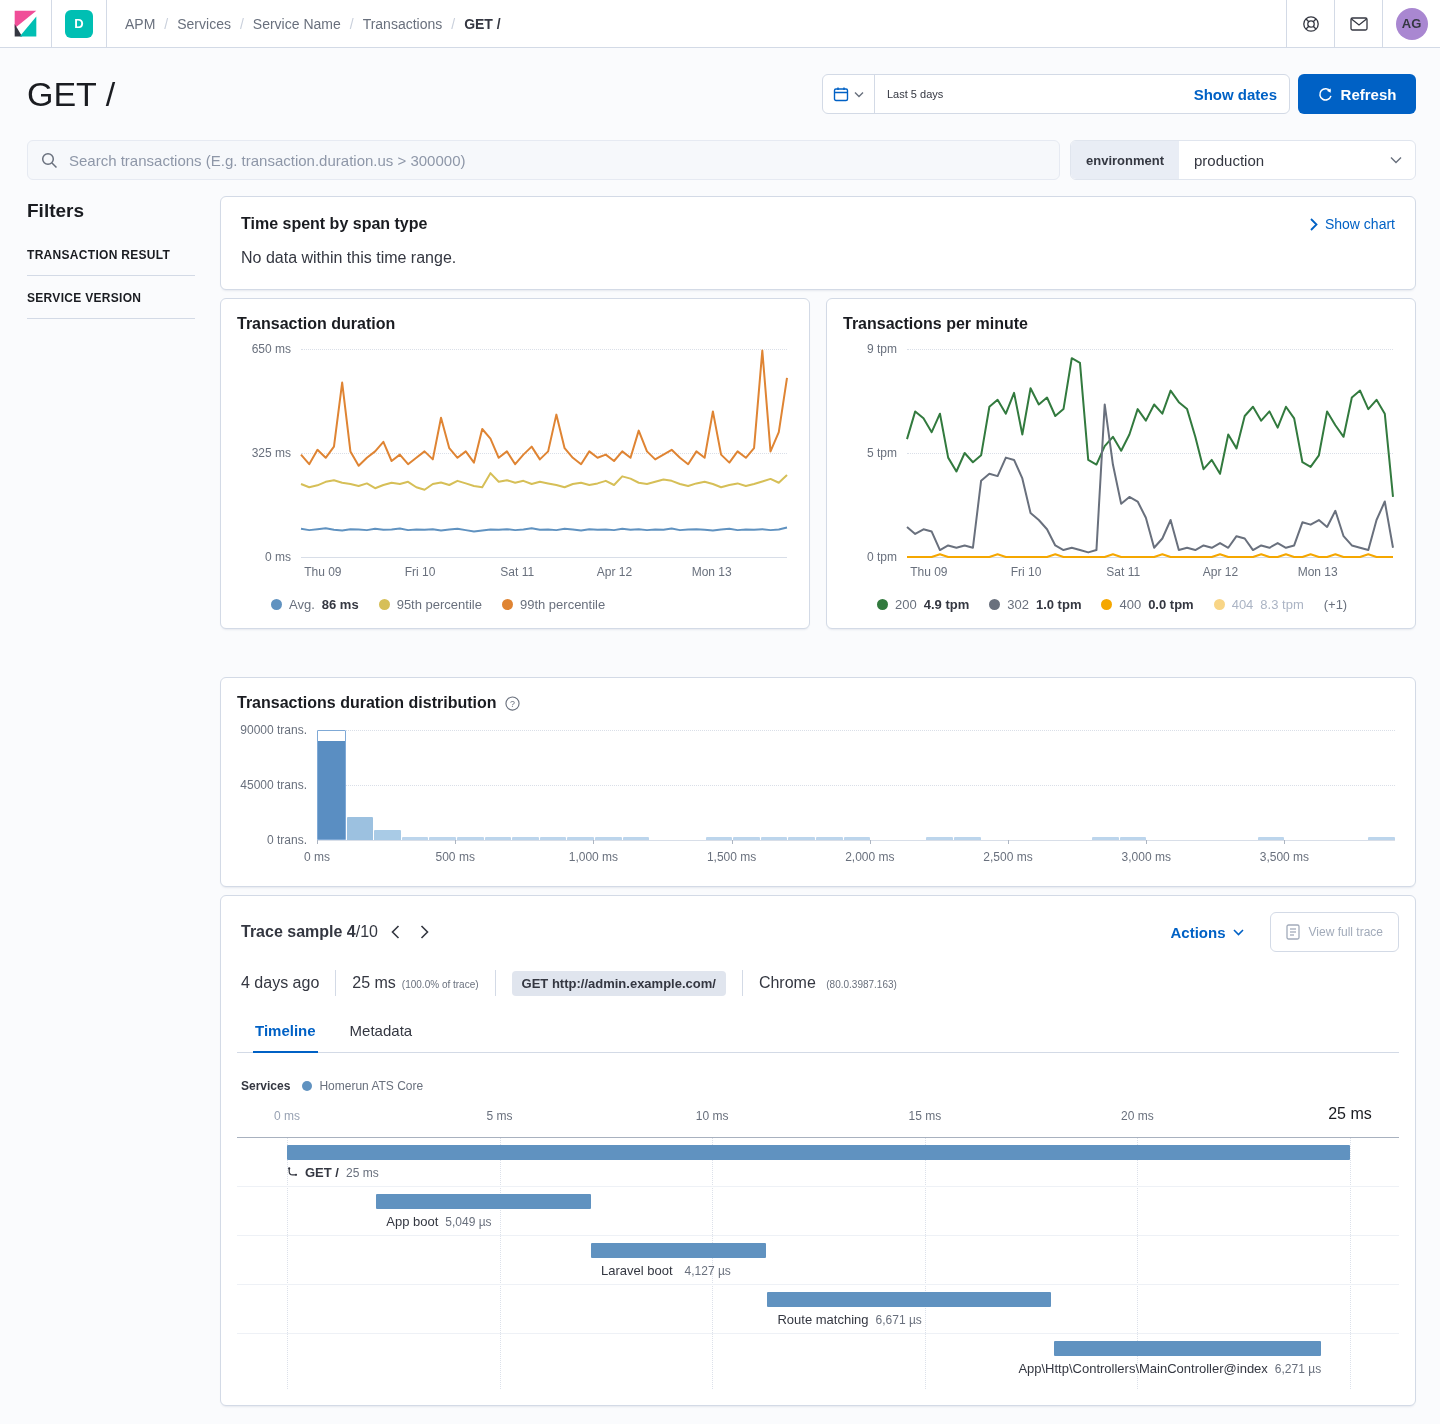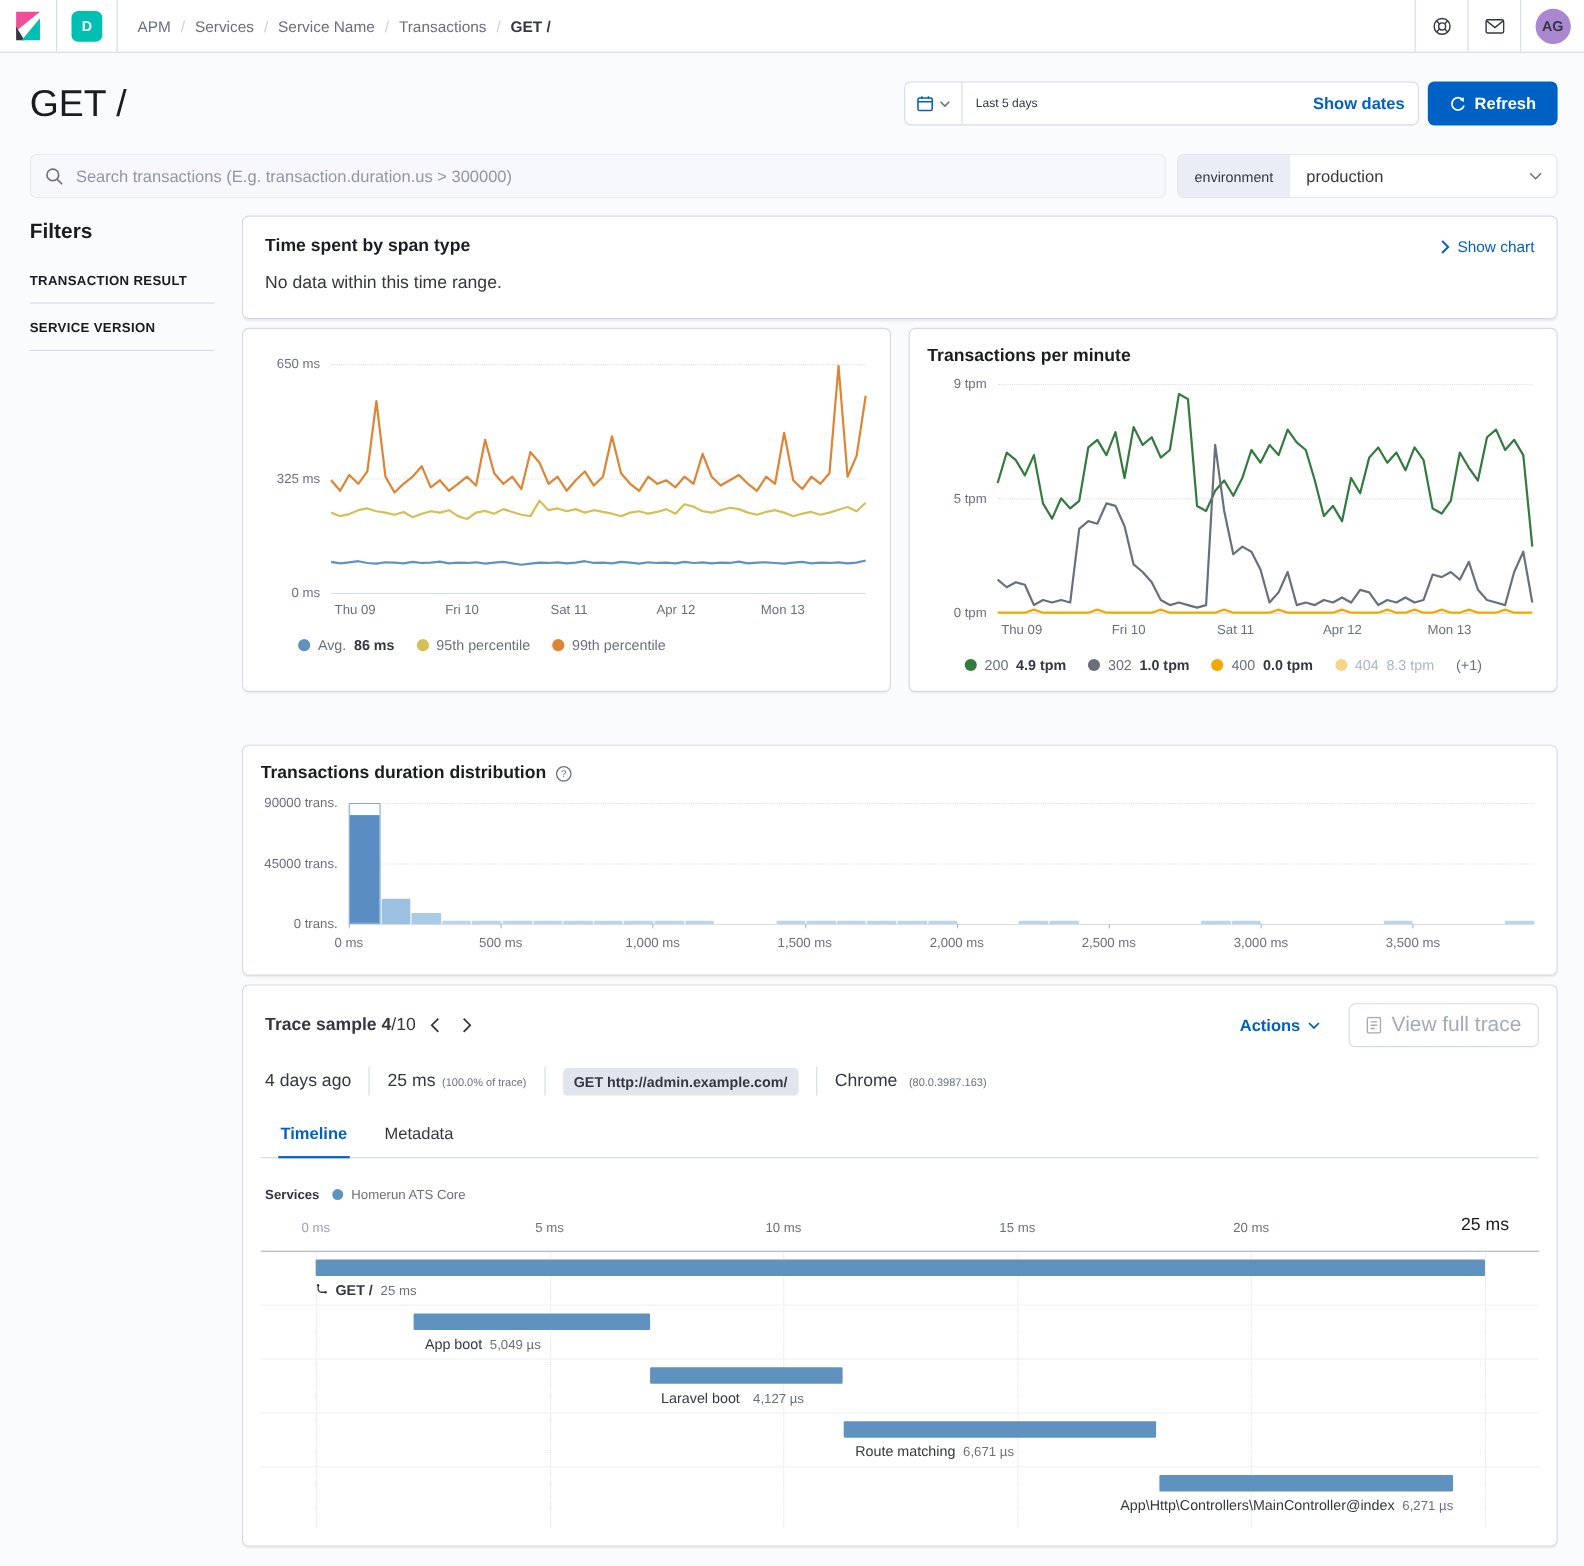--- a/index.html
+++ b/index.html
@@ -27,21 +27,21 @@
   .dp-cal{display:flex;align-items:center;gap:5px;padding:0 10px;height:100%;border-right:1px solid var(--border);cursor:pointer}
   .dp-value{flex:1;padding:0 12px;font-size:11px}
   .dp-showdates{padding:0 12px;color:var(--accent);font-weight:600;font-size:15px;cursor:pointer;white-space:nowrap}
   .refresh-btn{display:flex;align-items:center;justify-content:center;gap:8px;height:40px;min-width:118px;padding:0 16px;background:var(--accent);color:#fff;font-weight:600;font-size:15px;border:none;border-radius:6px;cursor:pointer;font-family:inherit}
   
   .search-row{display:flex;gap:10px;margin-bottom:16px}
   .search-box{flex:1;display:flex;align-items:center;height:40px;background:#f6f8fb;border:1px solid #e6eaf2;border-radius:6px;padding:0 13px;gap:9px}
   .search-box input{border:none;background:transparent;outline:none;flex:1;font-size:15px;color:var(--text);font-family:Liberation Sans, sans-serif}
   .search-box input::placeholder{color:#8E97A8}
   .env-select{width:346px;display:flex;align-items:center;height:40px;border:1px solid #e0e5ee;border-radius:6px;background:#fff;overflow:hidden;cursor:pointer}
-  .env-label{background:#E9EDF5;height:100%;display:flex;align-items:center;padding:0 15px;font-size:13px;font-weight:400}
+  .env-label{background:#E9EDF5;height:100%;display:flex;align-items:center;padding:0 15px;font-size:13px;font-weight:700}
   .env-value{flex:1;padding:0 15px;font-size:15px}
   .env-chevron{margin-right:13px}
   
   .content{display:flex;gap:25px}
   .filters{width:168px;flex:none}
   .filters h2{font-size:19px;font-weight:600;margin:4px 0 26px;color:#1a1c21}
   .filter-section{font-size:12px;font-weight:700;color:#1a1c21;letter-spacing:.3px;padding-bottom:13px;border-bottom:1px solid var(--border);margin-bottom:15px}
   .main{flex:1;min-width:0}
   .panel{background:#fff;border:1px solid var(--border);border-radius:6px;padding:16px;box-shadow:0 2px 2px -1px rgba(152,162,179,.2)}
   .panel-title{font-size:16px;font-weight:700;color:#1a1c21;margin:0}
@@ -79,21 +79,21 @@
   .hist-x .x-label{top:10px}
   .tick{position:absolute;top:0;height:4px;border-left:1px solid #ADB5C2}
   
   .trace-head{display:flex;justify-content:space-between;align-items:center}
   .trace-title-wrap{display:flex;align-items:center;gap:6px;margin-left:4px}
   .trace-title{font-size:16px;margin:0;font-weight:400}
   .trace-title .bold{font-weight:700}
   .icon-btn{background:none;border:none;cursor:pointer;padding:5px 7px;color:var(--text)}
   .trace-actions{display:flex;align-items:center;gap:26px}
   .actions-link{font-size:15px;font-weight:600}
-  .btn-disabled{display:flex;align-items:center;gap:9px;height:40px;padding:0 15px;border:1px solid var(--border);border-radius:6px;background:#fff;color:#A2ABBA;font-size:19px;font-weight:500;cursor:not-allowed;font-family:inherit}
+  .btn-disabled{display:flex;align-items:center;gap:9px;height:40px;padding:0 15px;border:1px solid var(--border);border-radius:6px;background:#fff;color:#A2ABBA;font-size:12px;font-weight:500;cursor:not-allowed;font-family:inherit}
   .trace-meta{display:flex;align-items:center;margin-top:18px;font-size:16px;margin-left:4px}
   .meta-div{width:1px;height:26px;background:var(--border);margin:0 16px}
   .meta-sub{color:var(--subdued);font-size:10px;margin-left:6px}
   .badge{background:#E0E5EE;border-radius:4px;padding:5px 10px;font-size:13px;font-weight:600}
   .tabs{display:flex;gap:30px;border-bottom:1px solid var(--border);margin-top:16px;padding-left:16px}
   .tab{padding:10px 2px 13px;font-size:15px;cursor:pointer;position:relative;color:var(--text)}
   .tab.active{color:var(--accent);font-weight:600}
   .tab.active::after{content:"";position:absolute;left:0;right:0;bottom:-1px;height:2px;background:var(--accent)}
   .services-legend{display:flex;align-items:center;gap:12px;margin:26px 0 0 4px;font-size:12px}
   .services-label{font-weight:700}
@@ -230,20 +230,21 @@
                 <polyline points="1,1 6.5,6.5 1,12"></polyline>
               </svg>
             <span>Show chart</span>
           </a>
         </div>
         <div class="span-msg">No data within this time range.</div>
       </section>
 
       <div class="charts-row">
         <section class="panel">
+          <h3 class="panel-title">Transaction duration</h3>
           <div id="chart-duration">
               <div class="chart-wrap">
                 <div class="plot-area">
                   <div class="gridline" style="top: 0%;"></div>
                   <span class="y-label" style="top: 0%;">650 ms</span>
                   <div class="gridline" style="top: 50%;"></div>
                   <span class="y-label" style="top: 50%;">325 ms</span>
                   <div class="gridline solid" style="top: 100%;"></div>
                   <span class="y-label" style="top: 100%;">0 ms</span>
                   <svg viewBox="0 0 100 100" preserveAspectRatio="none" class="plot">

